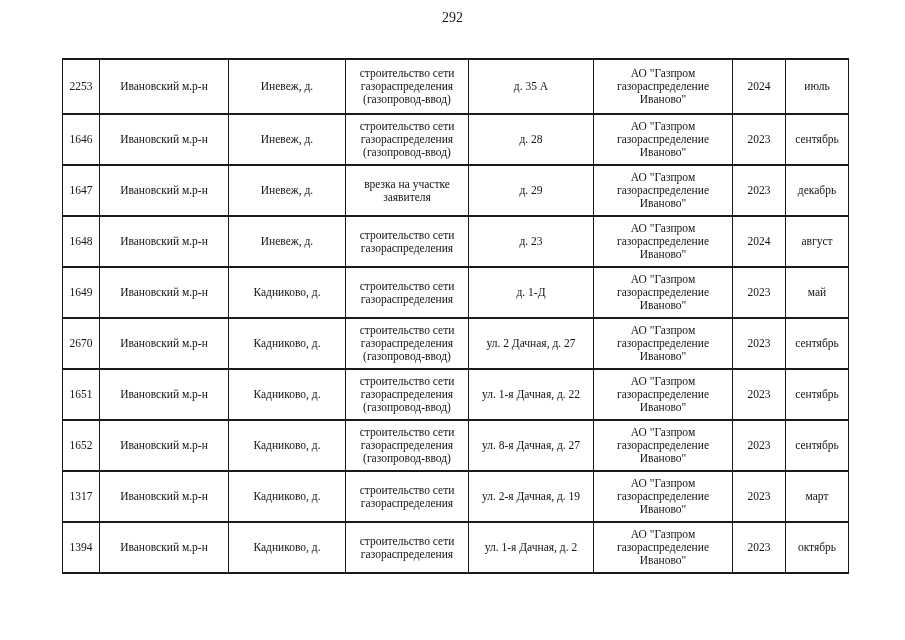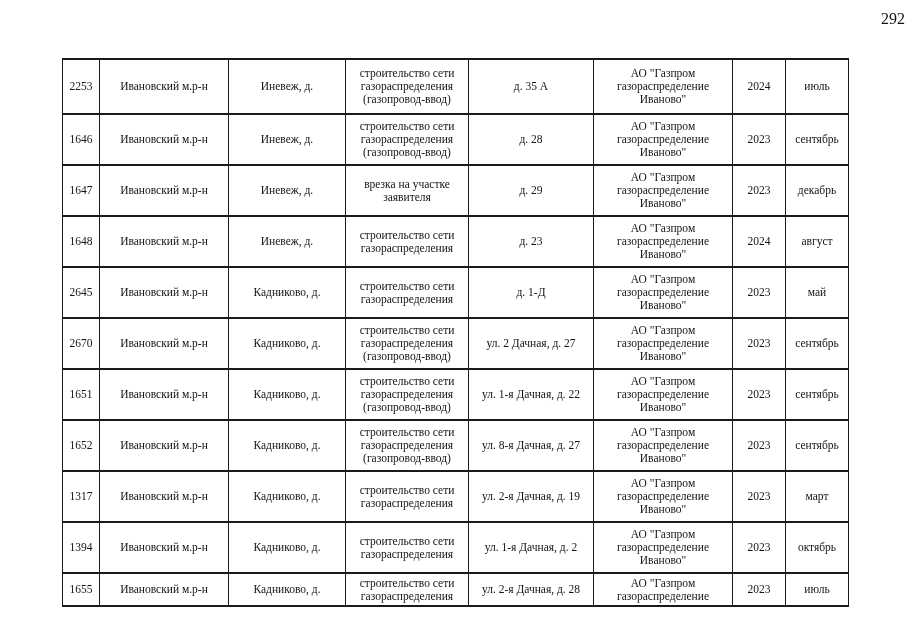--- a/index.html
+++ b/index.html
@@ -12,22 +12,22 @@
     height: 640px;
     position: relative;
     font-family: "Liberation Serif", "DejaVu Serif", serif;
     color: #111111;
   }
   .page-number {
     position: absolute;
     top: 10px;
     left: 0;
     width: 905px;
-    text-align: right;
-    font-size: 16px;
+    text-align: center;
+    font-size: 14px;
     color: #161616;
   }
   table.reg {
     position: absolute;
     left: 62px;
     top: 58px;
     width: 786px;
     border-collapse: collapse;
     table-layout: fixed;
   }
@@ -107,21 +107,21 @@
         <td>1648</td>
         <td>Ивановский м.р-н</td>
         <td>Иневеж, д.</td>
         <td>строительство сети газораспределения</td>
         <td>д. 23</td>
         <td>АО "Газпром газораспределение Иваново"</td>
         <td>2024</td>
         <td>август</td>
       </tr>
       <tr class="r-tall">
-        <td>2645</td>
+        <td>1649</td>
         <td>Ивановский м.р-н</td>
         <td>Кадниково, д.</td>
         <td>строительство сети газораспределения</td>
         <td>д. 1-Д</td>
         <td>АО "Газпром газораспределение Иваново"</td>
         <td>2023</td>
         <td>май</td>
       </tr>
       <tr class="r-tall">
         <td>2670</td>
@@ -166,24 +166,14 @@
       <tr class="r-tall">
         <td>1394</td>
         <td>Ивановский м.р-н</td>
         <td>Кадниково, д.</td>
         <td>строительство сети газораспределения</td>
         <td>ул. 1-я Дачная, д. 2</td>
         <td>АО "Газпром газораспределение Иваново"</td>
         <td>2023</td>
         <td>октябрь</td>
       </tr>
-      <tr class="r-last">
-        <td>1655</td>
-        <td>Ивановский м.р-н</td>
-        <td>Кадниково, д.</td>
-        <td>строительство сети газораспределения</td>
-        <td>ул. 2-я Дачная, д. 28</td>
-        <td>АО "Газпром газораспределение</td>
-        <td>2023</td>
-        <td>июль</td>
-      </tr>
     </tbody>
 </table>
 
 </body></html>

